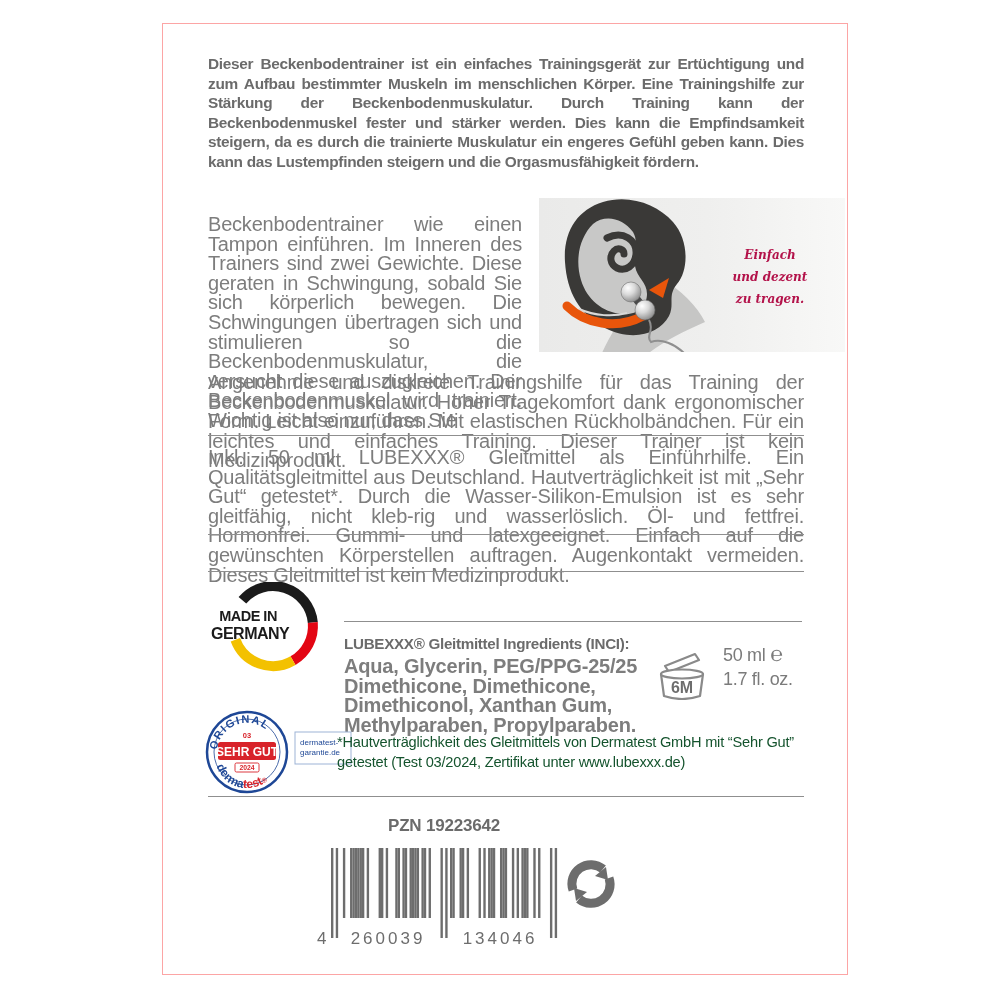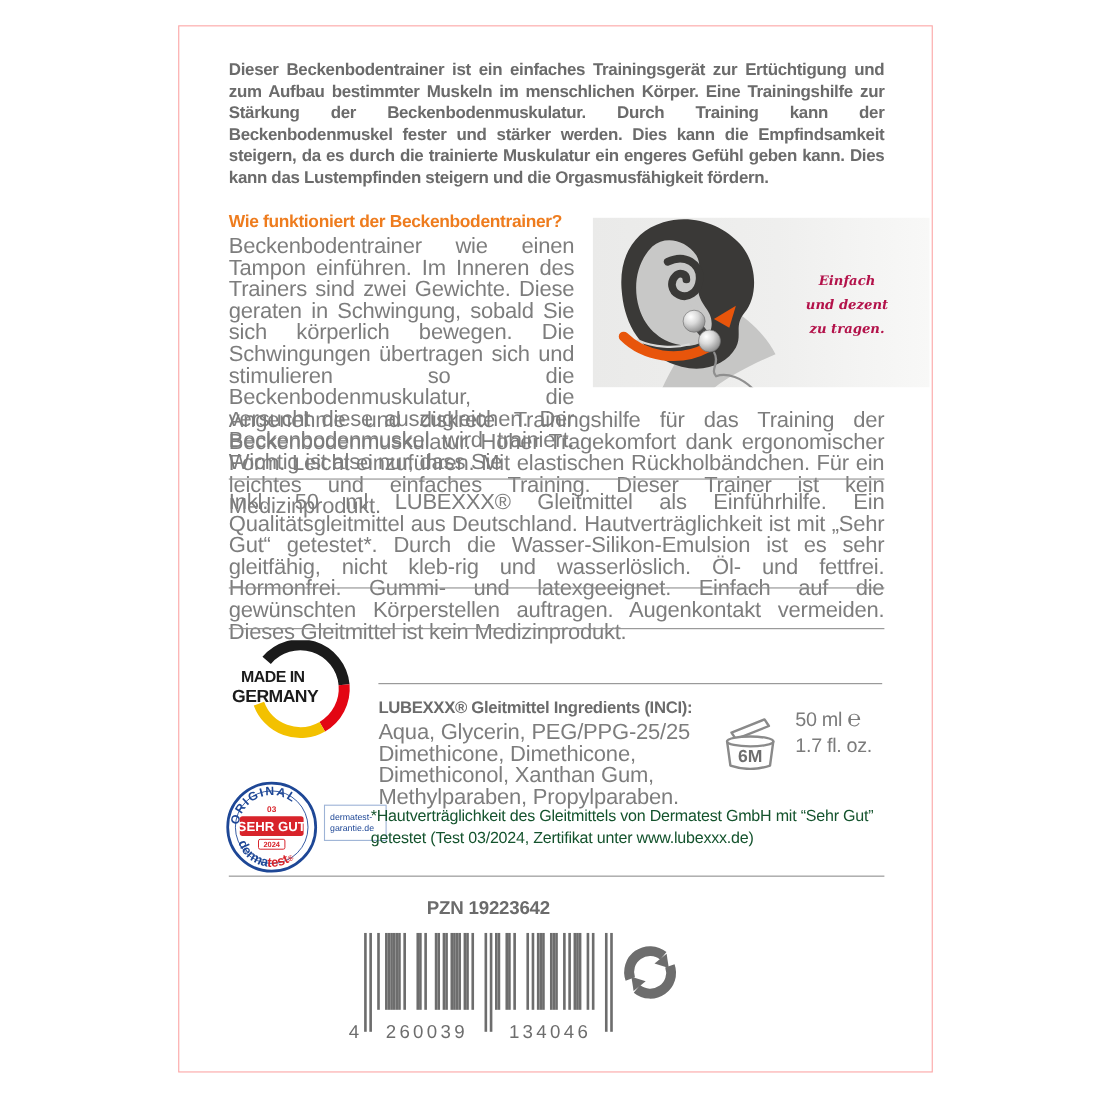--- a/index.html
+++ b/index.html
@@ -38,21 +38,20 @@
   svg text { font-family:"Liberation Sans","DejaVu Sans",sans-serif; }
   .bc-digit { fill:#6d6d6d; font-size:17px; }
 </style>
 </head>
 <body>
 
 <div id="label">
 
   <div class="abs para-bold" style="left:45px; top:30px; width:596px;">Dieser Beckenbodentrainer ist ein einfaches Trainingsgerät zur Ertüchtigung und zum Aufbau bestimmter Muskeln im menschlichen Körper. Eine Trainingshilfe zur Stärkung der Beckenbodenmuskulatur. Durch Training kann der Beckenbodenmuskel fester und stärker werden. Dies kann die Empfindsamkeit steigern, da es durch die trainierte Muskulatur ein engeres Gefühl geben kann. Dies kann das Lustempfinden steigern und die Orgasmusfähigkeit fördern.</div>
 
-  <div class="abs h-orange" style="left:45px; top:169px;">Wie funktioniert der Beckenbodentrainer?</div>
   <div class="abs para" style="left:45px; top:191px; width:314px;">Beckenbodentrainer wie einen Tampon einführen. Im Inneren des Trainers sind zwei Gewichte. Diese geraten in Schwingung, sobald Sie sich körperlich bewegen. Die Schwingungen übertragen sich und stimulieren so die Beckenbodenmuskulatur, die versucht diese auszugleichen. Der Beckenbodenmuskel wird trainiert. Wichtig ist also nur, dass Sie</div>
 
   <div class="illu">
     <svg width="200" height="170" viewBox="0 0 200 170" style="position:absolute;left:0;top:-4px;">
       <defs>
         <radialGradient id="ballGrad" cx="35%" cy="30%" r="75%">
           <stop offset="0%" stop-color="#ffffff"></stop>
           <stop offset="45%" stop-color="#d9d9d9"></stop>
           <stop offset="100%" stop-color="#8a8a8a"></stop>
         </radialGradient>
@@ -105,21 +104,21 @@
     </svg>
     <div class="mig-text">
       <div>MADE IN</div>
       <div style="font-size:16px;">GERMANY</div>
     </div>
   </div>
 
   <div class="rule" style="left:181px; top:597px; width:458px;"></div>
 
   <div class="abs rcol-label" style="left:181px; top:611px; width:458px;">LUBEXXX® Gleitmittel Ingredients (INCI):</div>
-  <div class="abs para" style="left:181px; top:633px; width:302px; text-align:left;">Aqua, Glycerin, PEG/PPG-25/25 Dimethicone, Dimethicone, Dimethiconol, Xanthan Gum, Methylparaben, Propylparaben.</div>
+  <div class="abs para" style="left:181px; top:633px; width:302px; text-align:left;font-weight:bold;">Aqua, Glycerin, PEG/PPG-25/25 Dimethicone, Dimethicone, Dimethiconol, Xanthan Gum, Methylparaben, Propylparaben.</div>
 
   <svg class="abs" style="left:488px; top:612px;" width="66" height="64" viewBox="0 0 66 64">
     <path d="M 14,30 L 44,18 L 48,24 L 18,36 Z" fill="#ffffff" stroke="#8a8a8a" stroke-width="2.2" stroke-linejoin="round"></path>
     <path d="M 10,38 L 52,38 L 49,60 Q 31,66 13,60 Z" fill="#ffffff" stroke="#8a8a8a" stroke-width="2.2" stroke-linejoin="round"></path>
     <ellipse cx="31" cy="38" rx="21" ry="4.5" fill="#ffffff" stroke="#8a8a8a" stroke-width="2.2"></ellipse>
     <text x="31" y="57" text-anchor="middle" fill="#6d6d6d" font-size="16" font-weight="bold">6M</text>
   </svg>
 
   <div class="abs vol" style="left:560px; top:618px;">
     <div><span>50 ml</span> <span style="font-size:21px;">℮</span></div>

